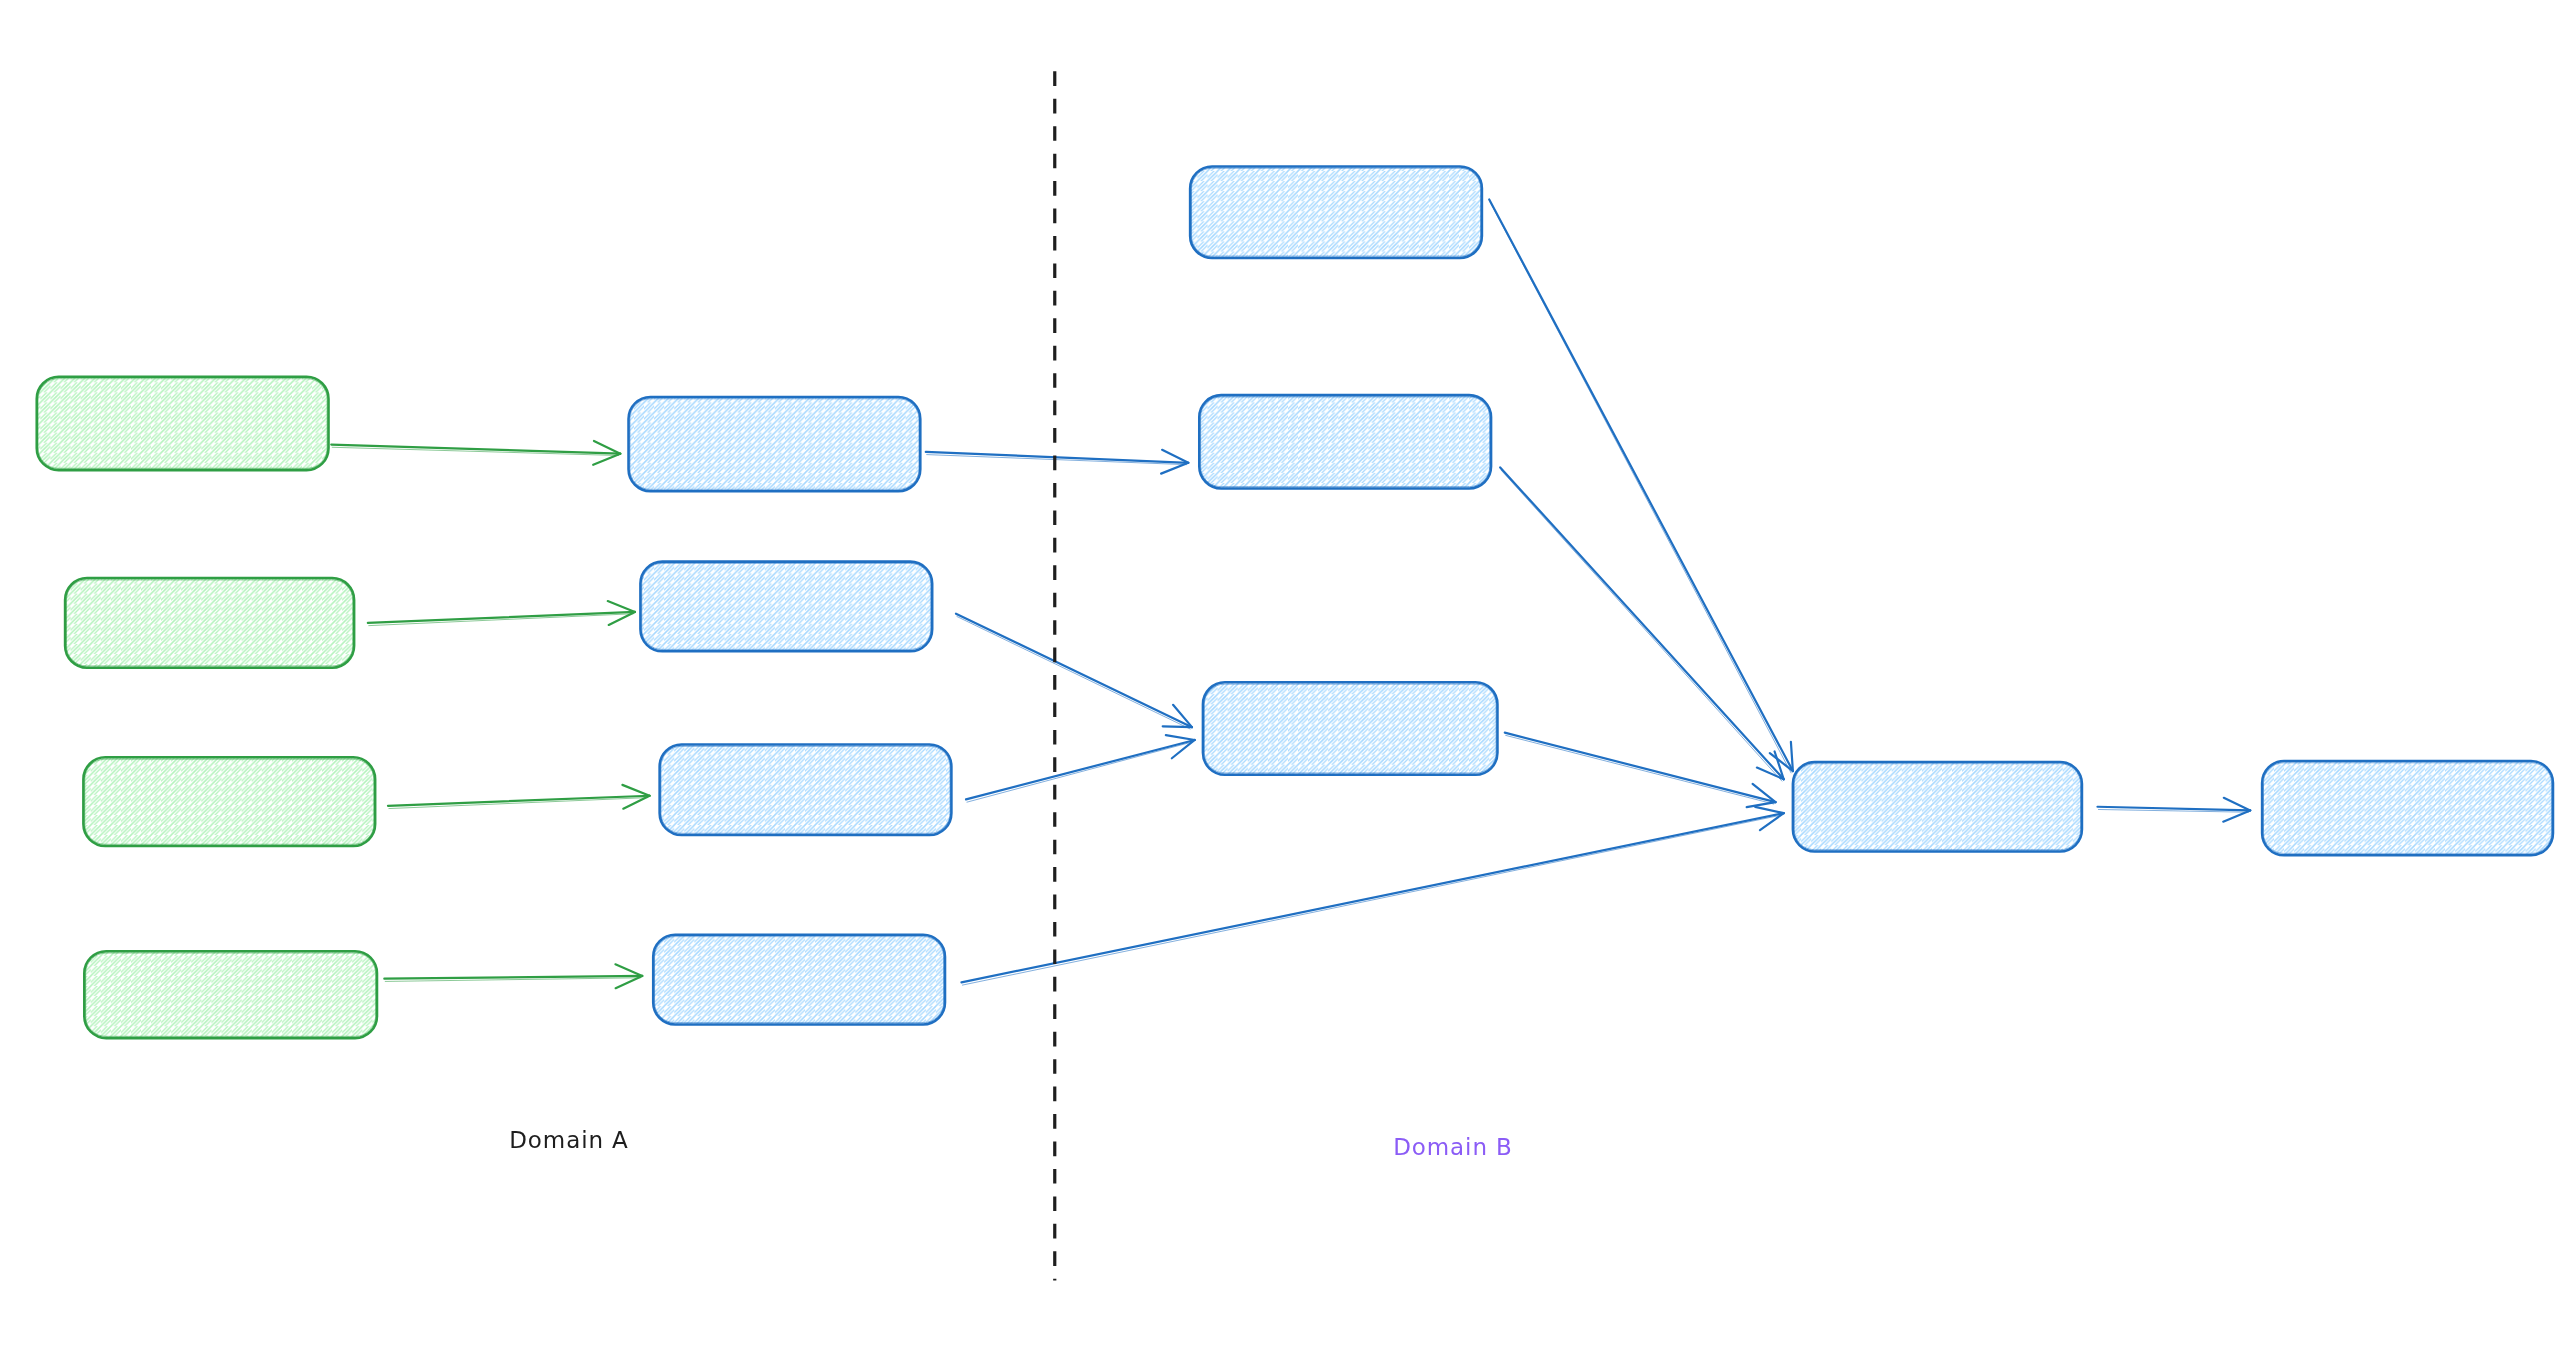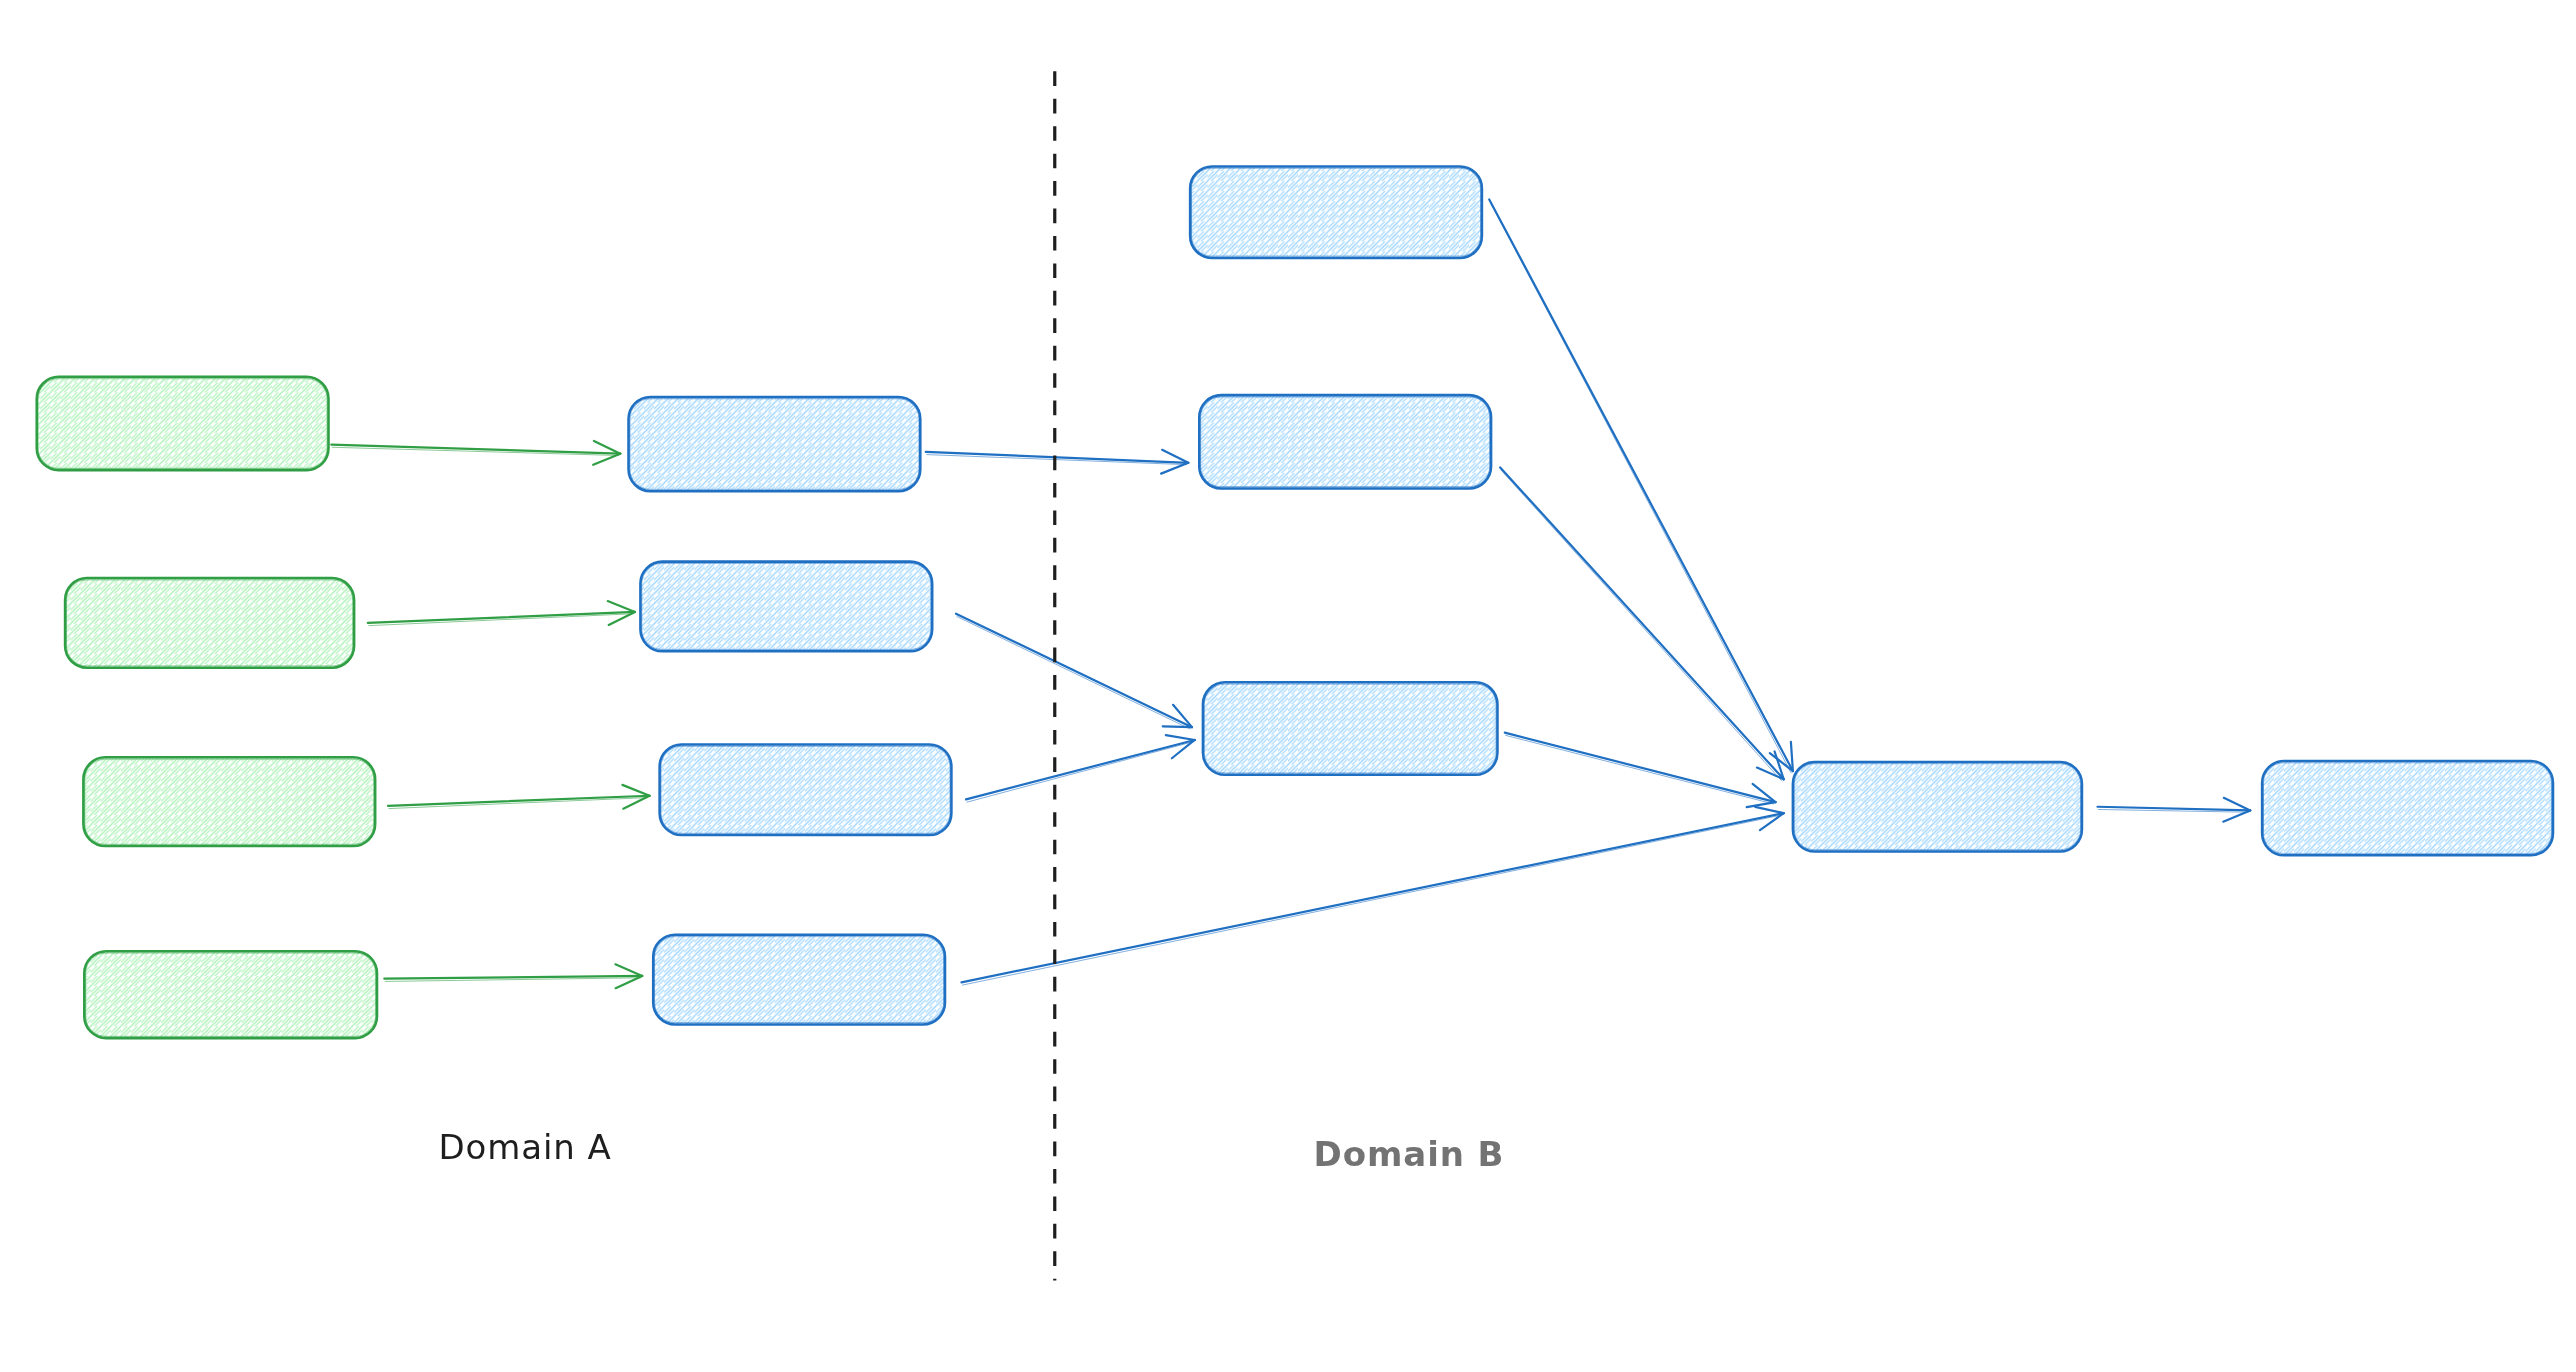--- a/index.html
+++ b/index.html
@@ -20,26 +20,27 @@
   }
   svg.diagram {
     position: absolute;
     left: 0;
     top: 0;
   }
   .domain-label {
     position: absolute;
     transform: translate(-50%, 0);
     font-family: "DejaVu Sans", sans-serif;
-    font-size: 34px;
+    font-size: 23px;
     font-weight: 500;
     letter-spacing: 0.9px;
     color: #1e1e1e;
     white-space: nowrap;
     user-select: none;
+    margin-left: 44px;
   }
 </style>
 </head>
 <body>
 
 <div class="canvas-wrap">
   <svg id="diagram-svg" class="diagram" width="2576" height="1372" viewBox="0 0 2816 1500" xmlns="http://www.w3.org/2000/svg">
     <defs id="diagram-defs">
         <pattern id="hatch-green" width="11" height="11" patternUnits="userSpaceOnUse">
           <path d="M -2 9 L 9 -2" stroke="#b2f2bb" stroke-width="1.35" fill="none" opacity="0.95"></path>
@@ -185,15 +186,15 @@
           <line x1="2460" y1="886" x2="2430.4770864281645" y2="898.3449412404411" stroke="#1f6fc2" stroke-width="2.4" stroke-linecap="round"></line>
           <line x1="2460" y1="886" x2="2431.101977119135" y2="872.2557548924283" stroke="#1f6fc2" stroke-width="2.4" stroke-linecap="round"></line>
         </g>
       </g>
     <g id="divider-layer">
         <line x1="1153" y1="78" x2="1153" y2="1400" stroke="#1e1e1e" stroke-width="3.5" stroke-dasharray="16 14" stroke-linecap="butt"></line>
       </g>
   </svg>
 
   <div class="domain-label" id="label-0" style="left: 525px; top: 1127px; color: rgb(30, 30, 30);">Domain A</div>
-  <div class="domain-label" id="label-1" style="left: 1409px; top: 1134px; color: #737373; font-weight: bold;">Domain B</div>
+  <div class="domain-label" id="label-1" style="left: 1409px; top: 1134px; color: #8b5cf6;">Domain B</div>
 </div>
 
 
 </body></html>

